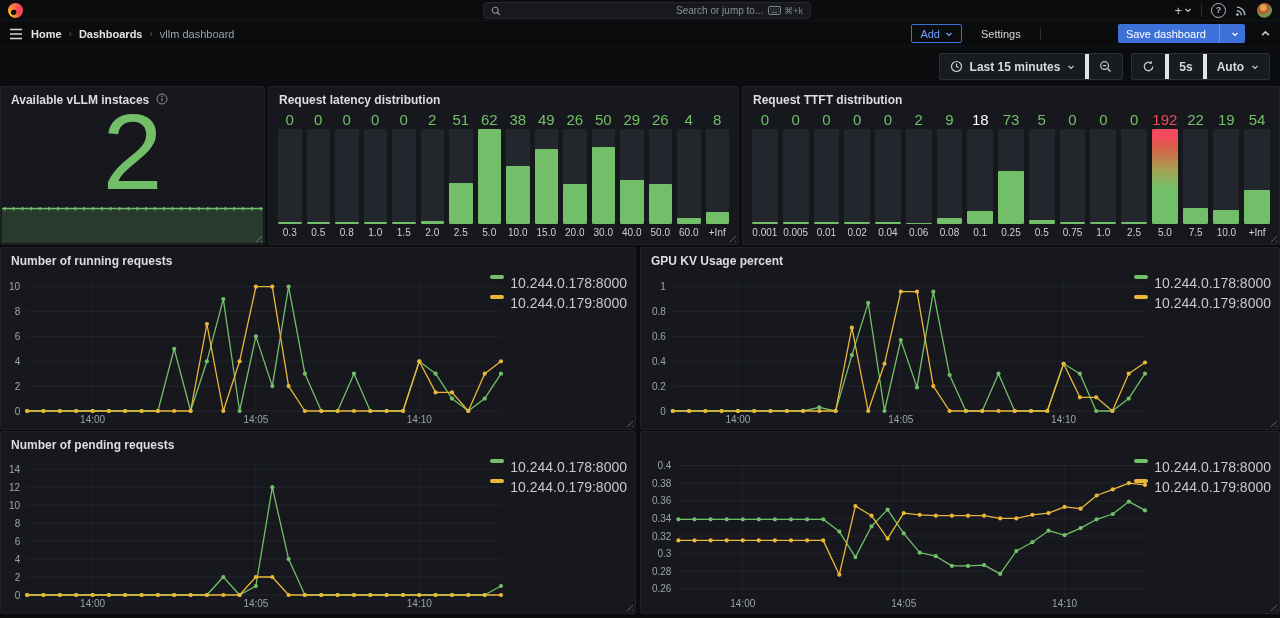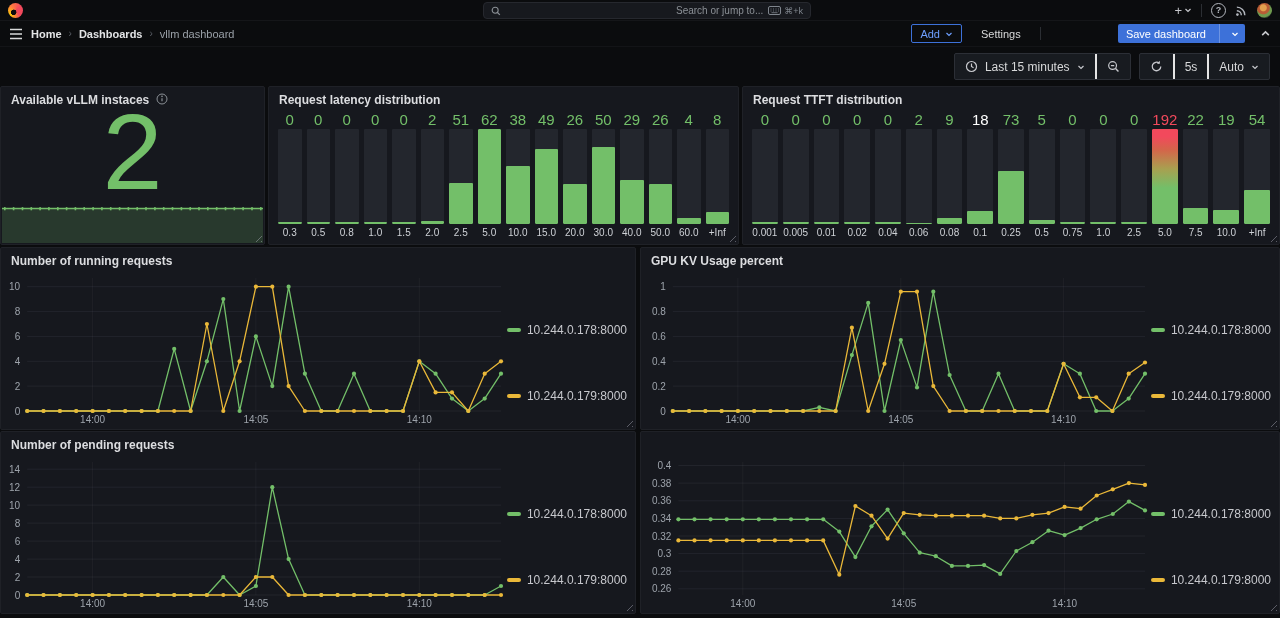--- a/index.html
+++ b/index.html
@@ -31,42 +31,42 @@
   .btn-plain{color:#d8d9da;padding:0 4px;font-weight:500;}
   .btn-link{color:#6E9FFF;padding:0 4px;font-weight:500;margin-top:47px;}
   .btn-save{background:#3D71D9;color:#fff;font-weight:500;padding:0;}
   .btn-save .lbl{padding:0 8px;}
   .btn-save .sep{width:1px;align-self:stretch;background:rgba(255,255,255,0.25);}
   .btn-save .car{padding:0 6px;display:flex;align-items:center;}
   
   .toolbar{height:39px;display:flex;align-items:center;padding:0 10px;}
   .toolbar-right{margin-left:auto;display:flex;gap:8px;}
   .tgroup{display:flex;align-items:stretch;background:#181b20;border:1px solid #2c2f36;border-radius:2px;overflow:hidden;}
-  .tbtn{display:flex;align-items:center;gap:7px;padding:0 10px;height:25px;font-size:12px;color:#d8d9da;font-weight:400;cursor:pointer;}
-  .tbtn + .tbtn{border-left:2px solid #e5e5e5;}
+  .tbtn{display:flex;align-items:center;gap:7px;padding:0 10px;height:25px;font-size:12px;color:#d8d9da;font-weight:700;cursor:pointer;}
+  .tbtn + .tbtn{border-left:4px solid #e5e5e5;}
   
   .dashboard{position:relative;height:533px;}
   .panel{position:absolute;background:#16181e;border:1px solid #1f2127;border-radius:2px;box-sizing:border-box;}
   .panel-title{font-size:12px;font-weight:600;color:#dcdde0;padding:6px 10px 2px;white-space:nowrap;}
   .title-row{display:flex;align-items:flex-start;gap:7px;}
   .resize-h{position:absolute;right:2px;bottom:2px;width:9px;height:9px;clip-path:polygon(100% 0,100% 100%,0 100%);background:repeating-linear-gradient(-45deg, rgba(204,204,220,0.38) 0 1px, transparent 1px 3.6px);}
   
   .stat-value{position:absolute;top:14px;bottom:42px;left:0;right:0;display:flex;align-items:center;justify-content:center;font-size:108px;font-weight:500;line-height:1;}
   .spark{position:absolute;left:1px;right:1px;bottom:1px;height:37px;}
   
   .bars{position:absolute;left:9px;right:9px;top:23px;bottom:5px;display:flex;gap:5px;}
   .bar-col{flex:1;display:flex;flex-direction:column;min-width:0;}
   .bar-val{text-align:center;font-size:15px;height:19px;line-height:19px;font-weight:400;}
   .bar-track{flex:1;background:#23262d;border-radius:1px;position:relative;overflow:hidden;}
   .bar-fill{position:absolute;left:0;right:0;bottom:0;border-radius:1px;}
   .bar-cat{text-align:center;font-size:10px;color:#ced1d6;height:15px;line-height:17px;white-space:nowrap;}
   
   .chart-area{position:absolute;left:4px;right:128px;top:22px;bottom:3px;}
   .legend{position:absolute;right:8px;top:27px;display:flex;flex-direction:column;gap:4px;}
-  .legend-item{display:flex;align-items:center;gap:6px;font-size:12px;color:#c7c8cd;cursor:pointer;margin-top:48px;}
+  .legend-item{display:flex;align-items:flex-start;gap:6px;font-size:14px;color:#c7c8cd;cursor:pointer;}
   .legend-dash{width:14px;height:4px;border-radius:2px;}
 </style>
 </head>
 <body>
 
 <div class="nav-top">
   <div class="logo"></div>
   <div class="search-box">
     <svg width="10" height="10" viewBox="0 0 12 12">
         <circle cx="5" cy="5" r="3.6" fill="none" stroke="#8b9096" stroke-width="1.3"></circle>

